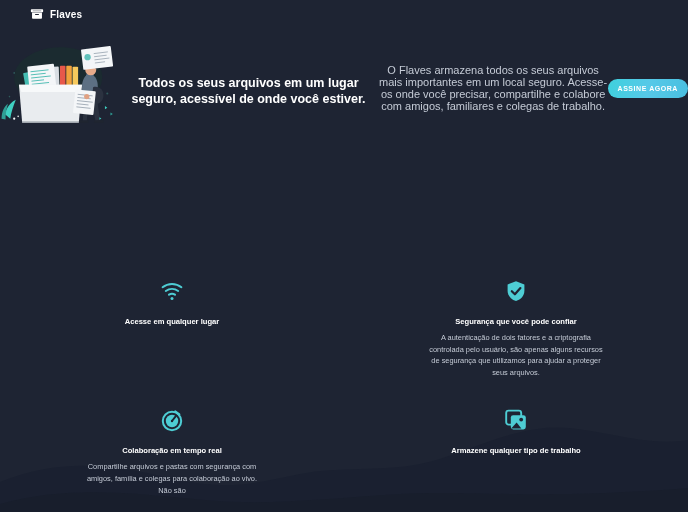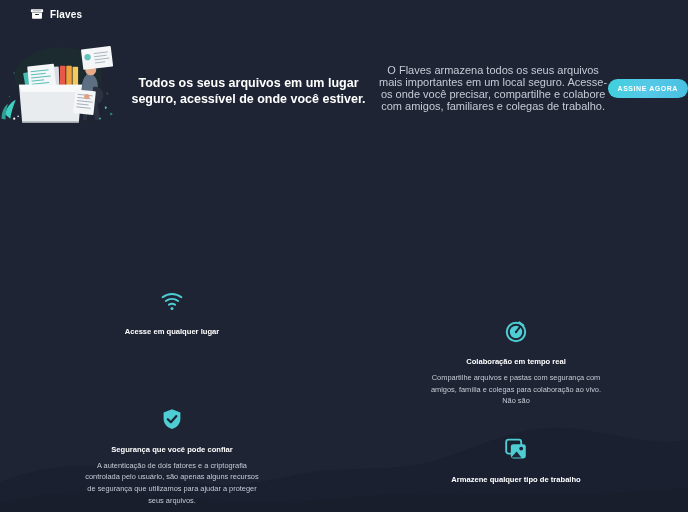--- a/index.html
+++ b/index.html
@@ -61,21 +61,21 @@
     background: linear-gradient(100deg, #3fd0dd 0%, #56c9e8 50%, #49bfe0 100%);
     color: #ffffff;
     font-family: "Liberation Sans", sans-serif;
     font-size: 7px; font-weight: bold; letter-spacing: .55px;
     display: flex; align-items: center; justify-content: center;
     cursor: pointer;
   }
 
   
   .features {
-    position: absolute; top: 289px; left: 0; width: 688px;
+    position: absolute; top: 279px; left: 0; width: 688px;
     display: grid;
     grid-template-columns: 1fr 1fr;
     z-index: 5;
   }
   .feature {
     display: flex; flex-direction: column; align-items: center;
     padding: 0 48px;
   }
   .feature-icon { width: 24px; height: 24px; display: block; }
   .feature-title {
@@ -205,41 +205,41 @@
     <div class="feature">
       <svg class="feature-icon" viewBox="0 0 24 24" fill="none" stroke="#4ecdd4" stroke-width="2" stroke-linecap="round">
         <path d="M2.6 8.2a15 15 0 0 1 18.8 0"></path>
         <path d="M5.8 12a10.4 10.4 0 0 1 12.4 0"></path>
         <path d="M9 15.7a5.6 5.6 0 0 1 6 0"></path>
         <circle cx="12" cy="19.4" r="1.5" fill="#4ecdd4" stroke="none"></circle>
       </svg>
       <div class="feature-title">Acesse em qualquer lugar</div>
     </div>
 
+    <div class="feature">
+      <svg class="feature-icon" viewBox="0 0 24 24">
+        <path d="M12 2.2 20.4 5.4v6.1c0 5.2-3.5 9.2-8.4 10.4C7.1 20.7 3.6 16.7 3.6 11.5V5.4z" fill="#4ecdd4"></path>
+        <path d="M7.8 12.2 10.9 15.3 16.4 9.1" fill="none" stroke="#1e2433" stroke-width="2.2" stroke-linecap="round" stroke-linejoin="round"></path>
+      </svg>
+      <div class="feature-title">Segurança que você pode confiar</div>
+      <div class="feature-text">A autenticação de dois fatores e a criptografia controlada pelo usuário, são apenas alguns recursos de segurança que utilizamos para ajudar a proteger seus arquivos.</div>
+    </div>
+
     <div class="feature row-2">
       <svg class="feature-icon" viewBox="0 0 24 24">
         <circle cx="12" cy="13" r="9.2" fill="none" stroke="#4ecdd4" stroke-width="2"></circle>
         <circle cx="12" cy="13" r="6.2" fill="#4ecdd4"></circle>
         <path d="M12 13 16.2 7.6" stroke="#1e2433" stroke-width="2" stroke-linecap="round"></path>
         <circle cx="12" cy="13" r="1.2" fill="#1e2433"></circle>
         <path d="M15.2 3.4 19.4 6.4" stroke="#4ecdd4" stroke-width="2" stroke-linecap="round"></path>
       </svg>
       <div class="feature-title">Colaboração em tempo real</div>
       <div class="feature-text">Compartilhe arquivos e pastas com segurança com amigos, família e colegas para colaboração ao vivo. Não são</div>
     </div>
 
-    <div class="feature">
-      <svg class="feature-icon" viewBox="0 0 24 24">
-        <path d="M12 2.2 20.4 5.4v6.1c0 5.2-3.5 9.2-8.4 10.4C7.1 20.7 3.6 16.7 3.6 11.5V5.4z" fill="#4ecdd4"></path>
-        <path d="M7.8 12.2 10.9 15.3 16.4 9.1" fill="none" stroke="#1e2433" stroke-width="2.2" stroke-linecap="round" stroke-linejoin="round"></path>
-      </svg>
-      <div class="feature-title">Segurança que você pode confiar</div>
-      <div class="feature-text">A autenticação de dois fatores e a criptografia controlada pelo usuário, são apenas alguns recursos de segurança que utilizamos para ajudar a proteger seus arquivos.</div>
-    </div>
-
     <div class="feature row-2">
       <svg class="feature-icon" viewBox="0 0 24 24">
         <rect x="2.2" y="2.6" width="15" height="14" rx="2.4" fill="none" stroke="#4ecdd4" stroke-width="1.9"></rect>
         <rect x="6.8" y="7.2" width="15" height="14.2" rx="2.4" fill="#4ecdd4"></rect>
         <circle cx="17.2" cy="11.6" r="1.9" fill="#1e2433"></circle>
         <path d="M7.2 20.4 12.6 14.4 17.4 20.4 Z" fill="#1e2433"></path>
       </svg>
       <div class="feature-title">Armazene qualquer tipo de trabalho</div>
     </div>
 

